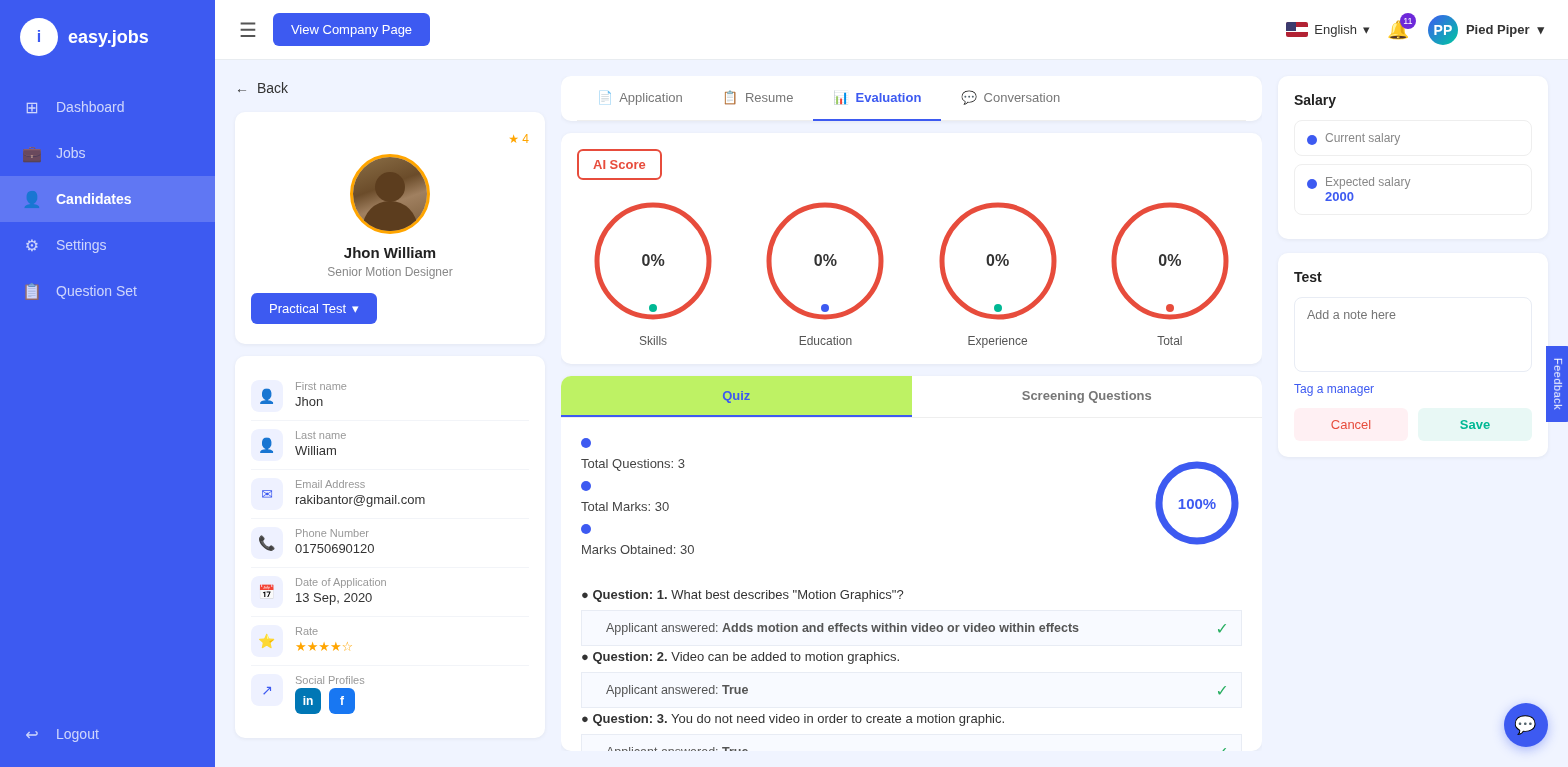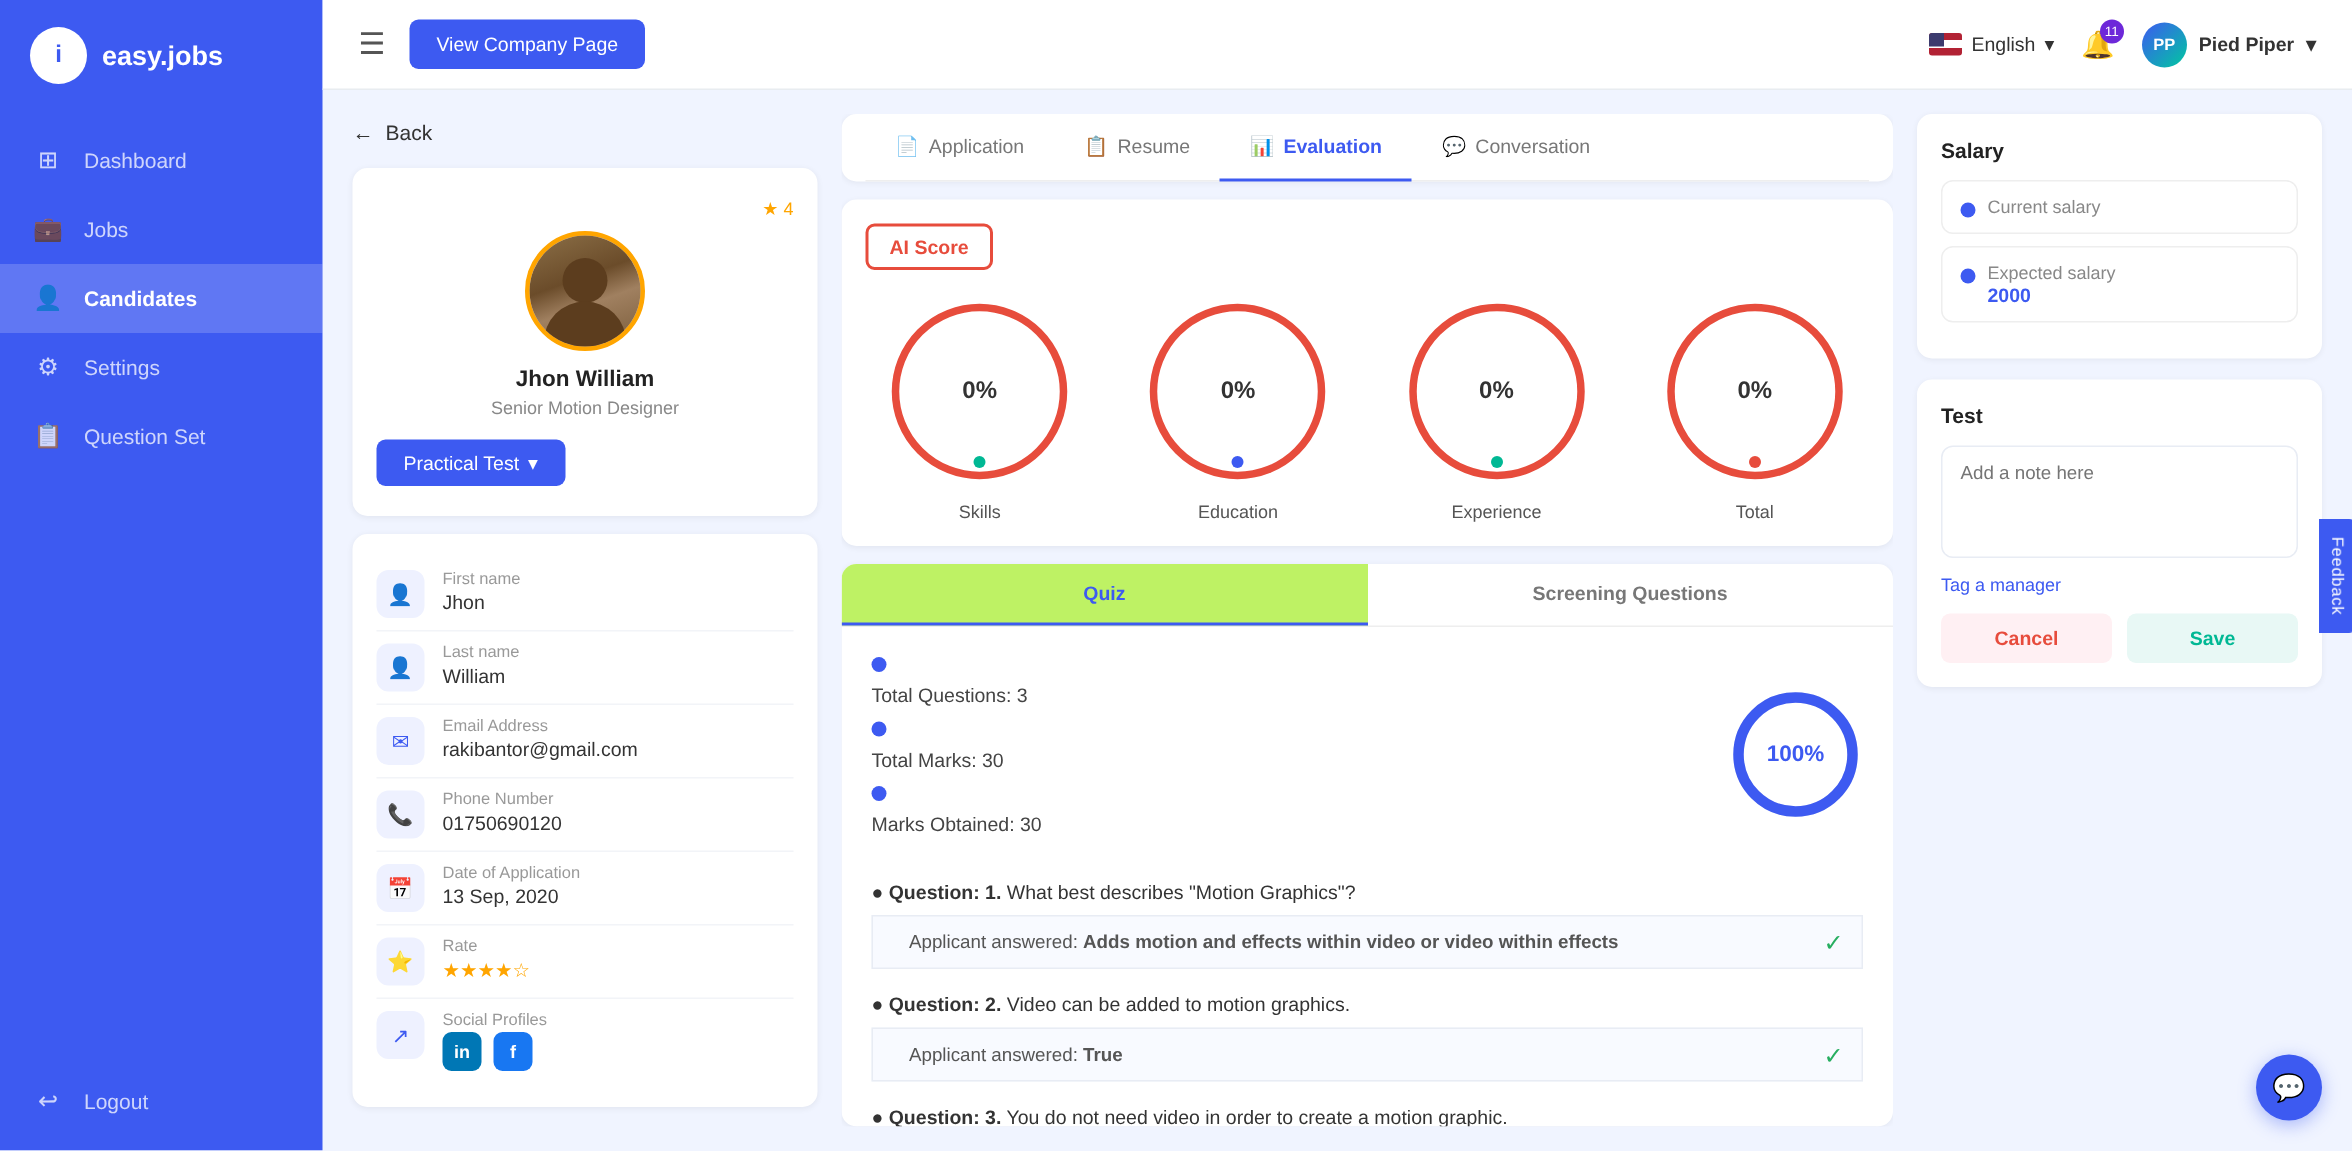--- a/index.html
+++ b/index.html
@@ -152,21 +152,21 @@
       font-weight: 600;
       color: #333;
       cursor: pointer;
     }
     .company-avatar {
       width: 30px; height: 30px;
       border-radius: 50%;
       background: linear-gradient(135deg, #3d5af1, #00c8a0);
       display: flex; align-items: center; justify-content: center;
       color: white;
-      font-size: 11px;
+      font-size: 14px;
       font-weight: 700;
     }
 
     
     .content-area {
       flex: 1;
       display: flex;
       padding: 16px 20px;
       gap: 16px;
       overflow: hidden;
@@ -461,21 +461,21 @@
       transform: translate(-50%, -50%);
       font-size: 15px;
       font-weight: 700;
       color: #3d5af1;
     }
 
     .questions-section {
       padding: 0 20px 20px;
     }
     .question-block {
-      margin-bottom: 16px;
+      margin-bottom: 3px;
     }
     .question-text {
       font-size: 13px;
       color: #333;
       margin-bottom: 8px;
     }
     .question-text strong { color: #333; }
     .answer-box {
       background: #f8faff;
       border: 1px solid #e8ecf4;
@@ -573,21 +573,21 @@
       margin-top: 12px;
     }
     .btn-cancel {
       flex: 1;
       background: #fff0f3;
       color: #e74c3c;
       border: none;
       border-radius: 6px;
       padding: 9px;
       font-size: 13px;
-      font-weight: 700;
+      font-weight: 400;
       cursor: pointer;
     }
     .btn-save {
       flex: 1;
       background: #e8f8f5;
       color: #00b894;
       border: none;
       border-radius: 6px;
       padding: 9px;
       font-size: 13px;

